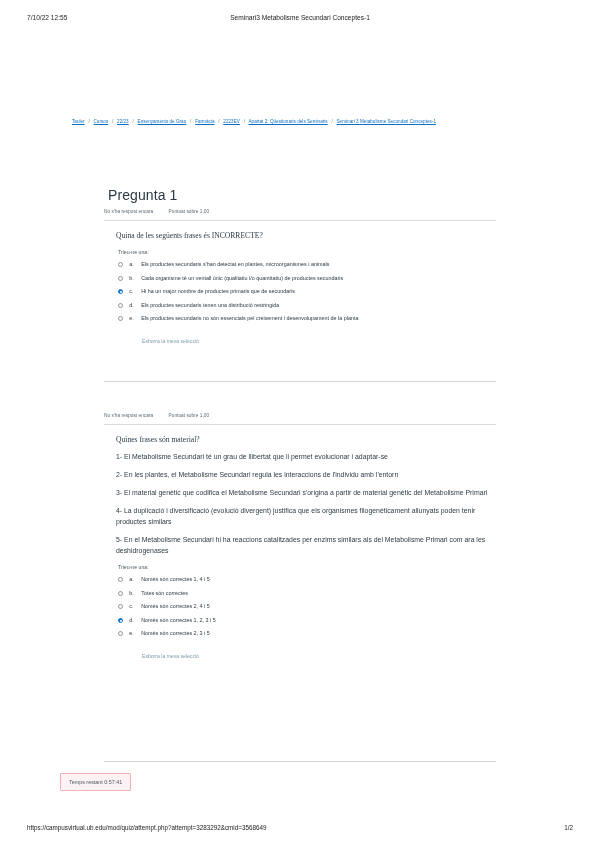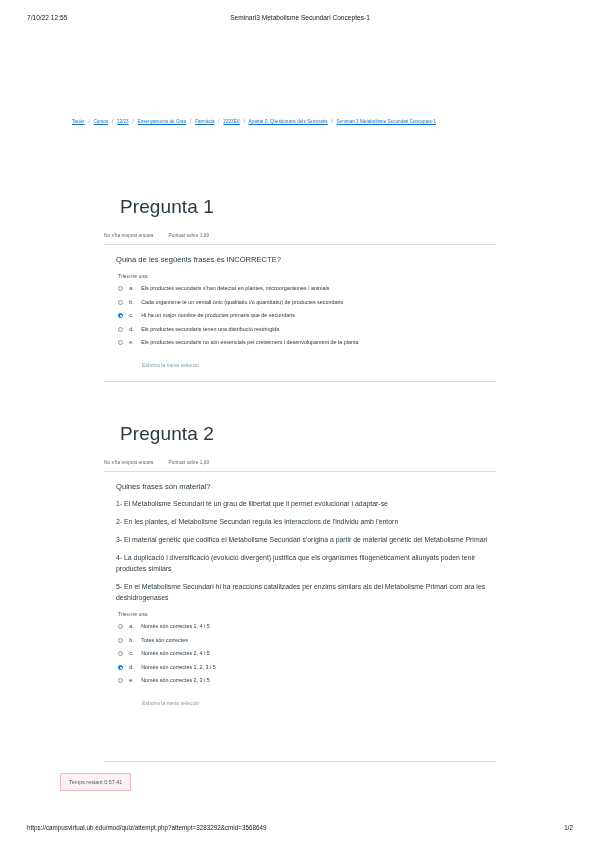--- a/index.html
+++ b/index.html
@@ -96,26 +96,26 @@
   
   .question {
     position: absolute;
     left: 104px;
     width: 392px;
   }
   #question-1 { top: 182px; }
   #question-2 { top: 409px; }
 
   .q-title {
-    font-size: 19px;
+    font-size: 14px;
     font-weight: 400;
     color: #2b3a44;
     line-height: 18px;
     letter-spacing: 0.1px;
-    margin: 16px;
+    margin: 4px;
   }
   .q-meta {
     margin-top: 3px;
     font-size: 4.8px;
     color: #5c6b73;
     line-height: 7px;
     white-space: nowrap;
   }
   .q-meta .q-state { margin-right: 14px; }
 
@@ -123,20 +123,21 @@
     margin-top: 5px;
     border-top: 0.8px solid #d8dde0;
     padding: 9px 0 8px 12px;
   }
 
   .q-text {
     font-size: 7.6px;
     line-height: 11px;
     color: #2b3a44;
     margin: 0 0 6px 0;
+    font-family: Liberation Serif, serif;
   }
   .q-stmt {
     font-size: 6.9px;
     line-height: 11px;
     color: #2b3a44;
     margin: 0 0 7px 0;
     max-width: 372px;
   }
 
   .q-prompt {
@@ -287,21 +288,20 @@
         <span class="opt-text">Els productes secundaris no són essencials pel creixement i desenvolupament de la planta</span>
       </div>
 
       <a class="clear-link">Esborra la meva selecció</a>
     </div>
   </div>
 
   <div class="q-rule" id="rule-1"></div>
 
   <div class="question" id="question-2">
-    <div class="q-title">Pregunta 2</div>
     <div class="q-meta">
       <span class="q-state">No s'ha respost encara</span>
       <span>Puntuat sobre 1,00</span>
     </div>
     <div class="q-card">
       <p class="q-text">Quines frases són material?</p>
 
       <p class="q-stmt">1- El Metabolisme Secundari té un grau de llibertat que li permet evolucionar i adaptar-se</p>
       <p class="q-stmt">2- En les plantes, el Metabolisme Secundari regula les interaccions de l'individu amb l'entorn</p>
       <p class="q-stmt">3- El material genètic que codifica el Metabolisme Secundari s'origina a partir de material genètic del Metabolisme Primari</p>

